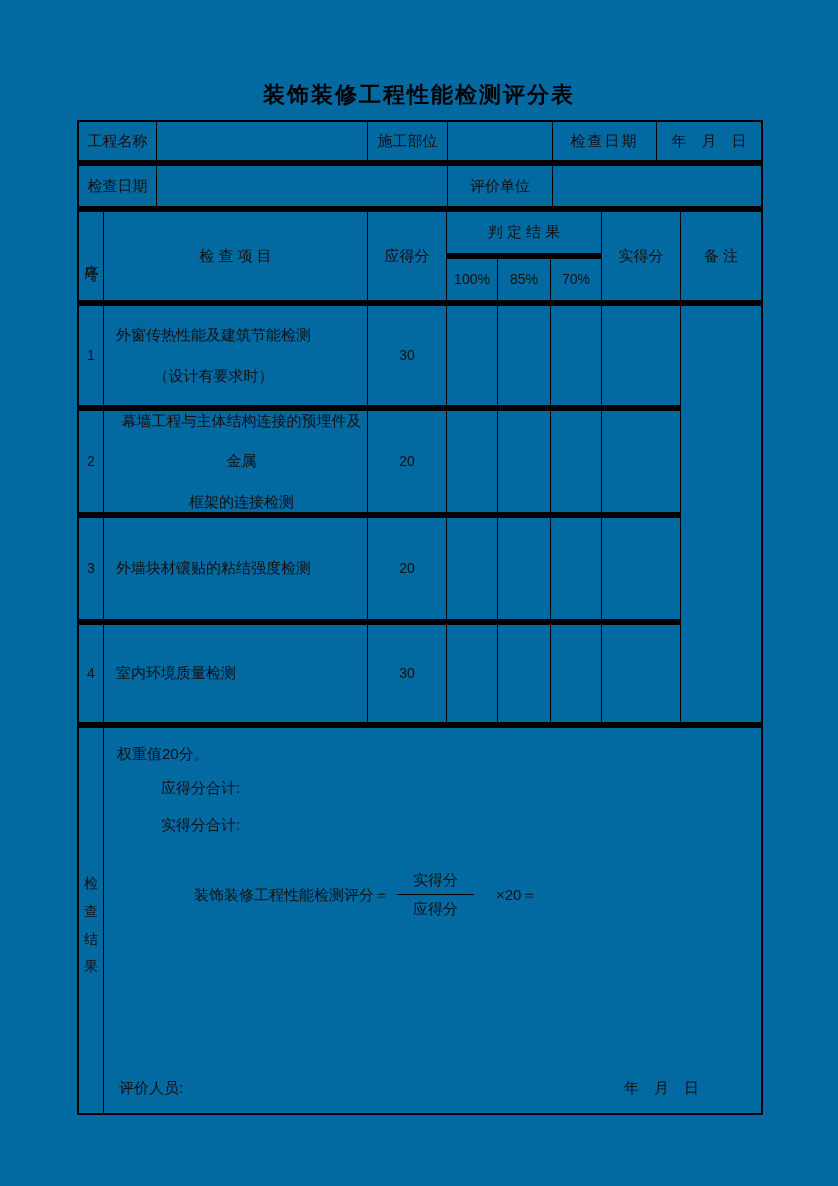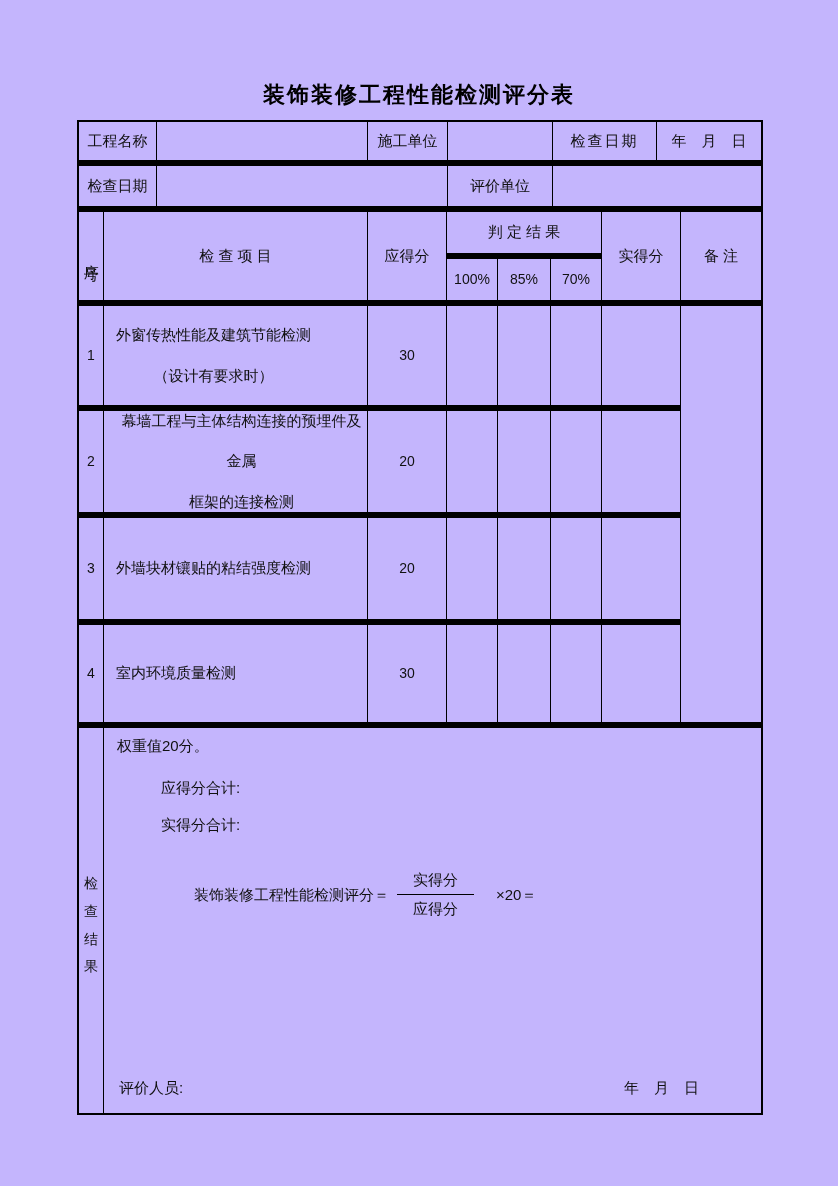--- a/index.html
+++ b/index.html
@@ -1,20 +1,20 @@
 <!DOCTYPE html>
 <html><head>
 <meta charset="utf-8">
 <style>
   html, body { margin: 0; padding: 0; background: #ffffff; }
   .page {
     position: relative;
     width: 838px;
     height: 1186px;
-    background: #c4b5fd;
+    background: #0369a1;
     font-family: "Liberation Sans", "DejaVu Sans", sans-serif;
     color: #111111;
   }
   .title {
     position: absolute;
     left: 0; top: 80px;
     width: 838px;
     text-align: center;
     font-size: 22px;
     font-weight: bold;
@@ -80,21 +80,21 @@
 <body>
 
 <div class="page">
 
   <h1 class="title">装饰装修工程性能检测评分表</h1>
 
   <div class="tbl">
 
     <div class="cell" style="left:0;top:0;width:78px;height:44px">工程名称</div>
     <div class="cell" style="left:78px;top:0;width:211px;height:44px"></div>
-    <div class="cell" style="left:289px;top:0;width:80px;height:44px">施工单位</div>
+    <div class="cell" style="left:289px;top:0;width:80px;height:44px">施工部位</div>
     <div class="cell" style="left:369px;top:0;width:105px;height:44px"></div>
     <div class="cell spaced" style="left:474px;top:0;width:104px;height:44px">检查日期</div>
     <div class="cell no-r" style="left:578px;top:0;width:104px;height:44px">年　月　日</div>
 
     <div class="cell" style="left:0;top:44px;width:78px;height:46px">检查日期</div>
     <div class="cell" style="left:78px;top:44px;width:291px;height:46px"></div>
     <div class="cell" style="left:369px;top:44px;width:105px;height:46px">评价单位</div>
     <div class="cell no-r" style="left:474px;top:44px;width:208px;height:46px"></div>
 
     <div class="cell" style="left:0;top:90px;width:25px;height:94px">
@@ -142,21 +142,21 @@
     <div class="cell" style="left:419px;top:503px;width:53px;height:103px"></div>
     <div class="cell" style="left:472px;top:503px;width:51px;height:103px"></div>
     <div class="cell" style="left:523px;top:503px;width:79px;height:103px"></div>
 
     <div class="cell no-r" style="left:602px;top:184px;width:80px;height:422px"></div>
 
     <div class="cell no-b" style="left:0;top:606px;width:25px;height:385px">
       <span class="vtext result-label">检查结果</span>
     </div>
     <div class="cell no-b no-r res-content" style="left:25px;top:606px;width:657px;height:385px">
-      <span class="res-line" style="left:13px;top:8px">权重值20分。</span>
+      <span class="res-line" style="left:13px;top:16px">权重值20分。</span>
       <span class="res-line" style="left:57px;top:50px">应得分合计:</span>
       <span class="res-line" style="left:57px;top:87px">实得分合计:</span>
 
       <div class="formula" style="left:90px;top:142px">
         <span>装饰装修工程性能检测评分＝</span>
         <span class="frac">
           <span class="frac-num">实得分</span>
           <span class="frac-den">应得分</span>
         </span>
         <span class="formula-suffix">×20＝</span>

